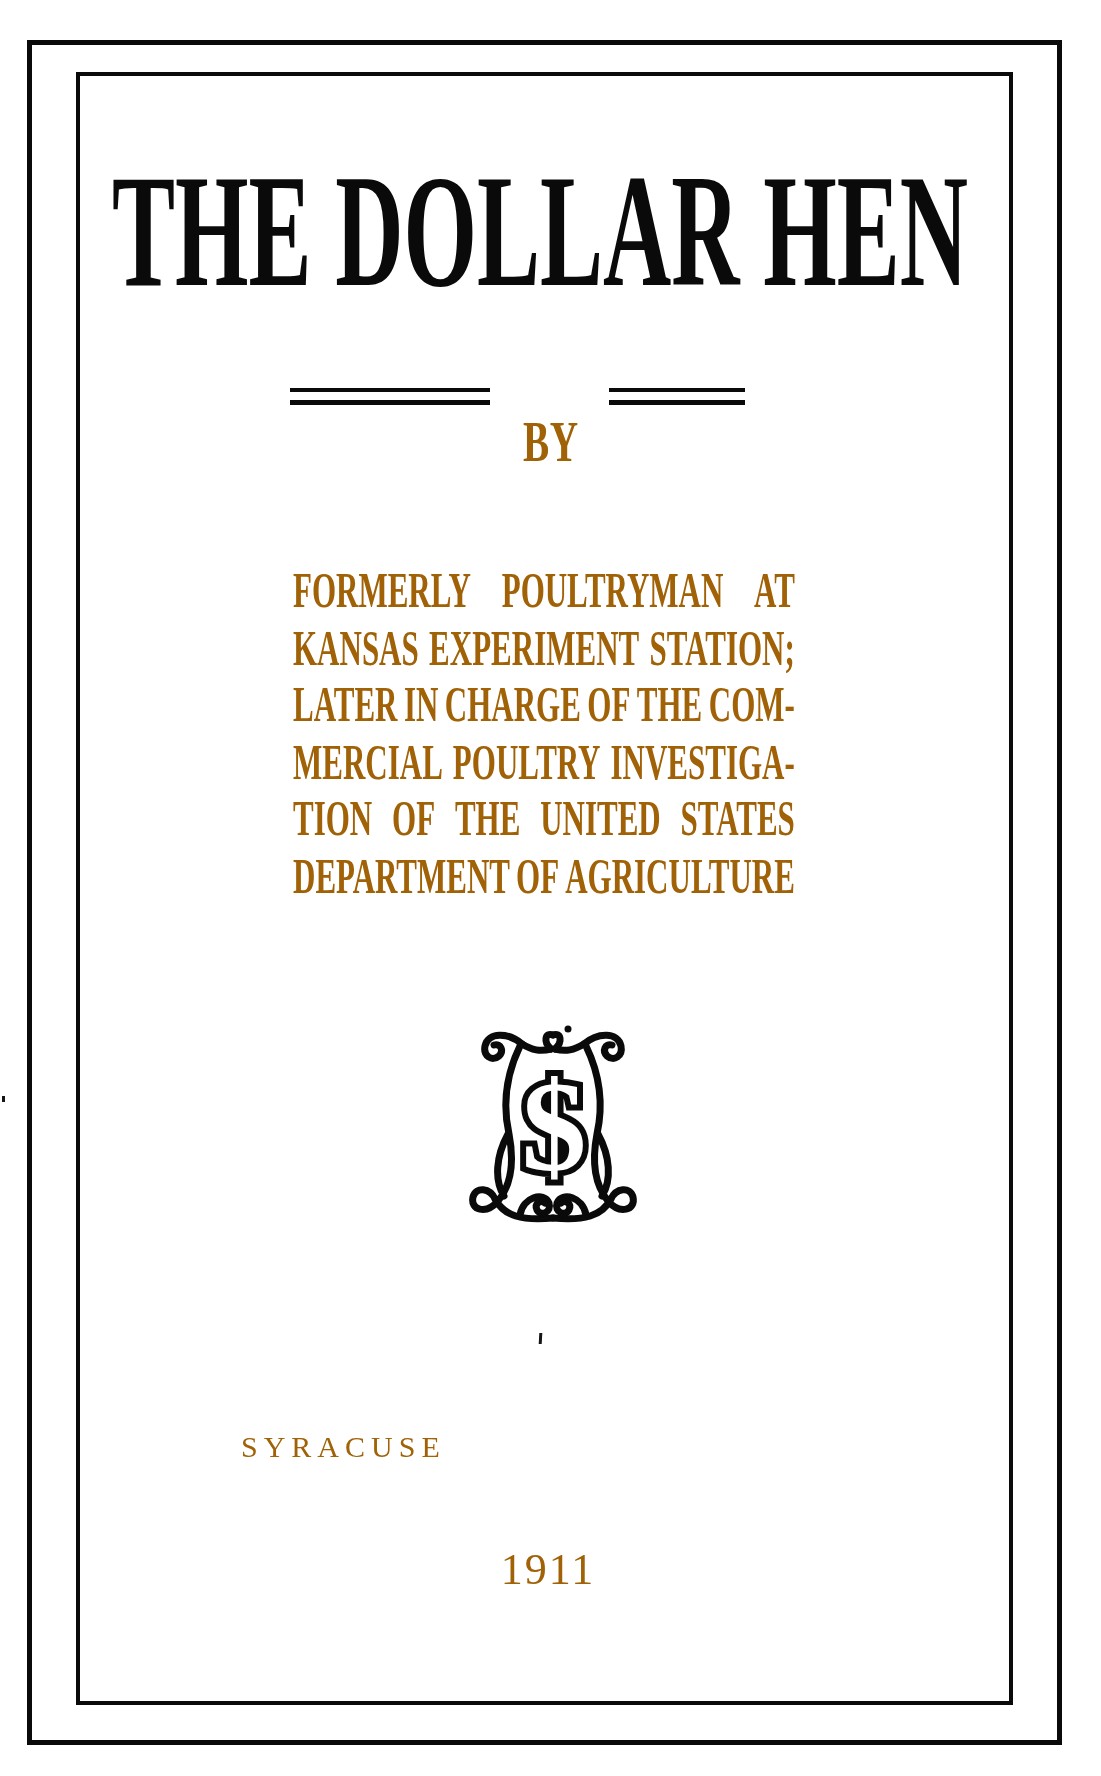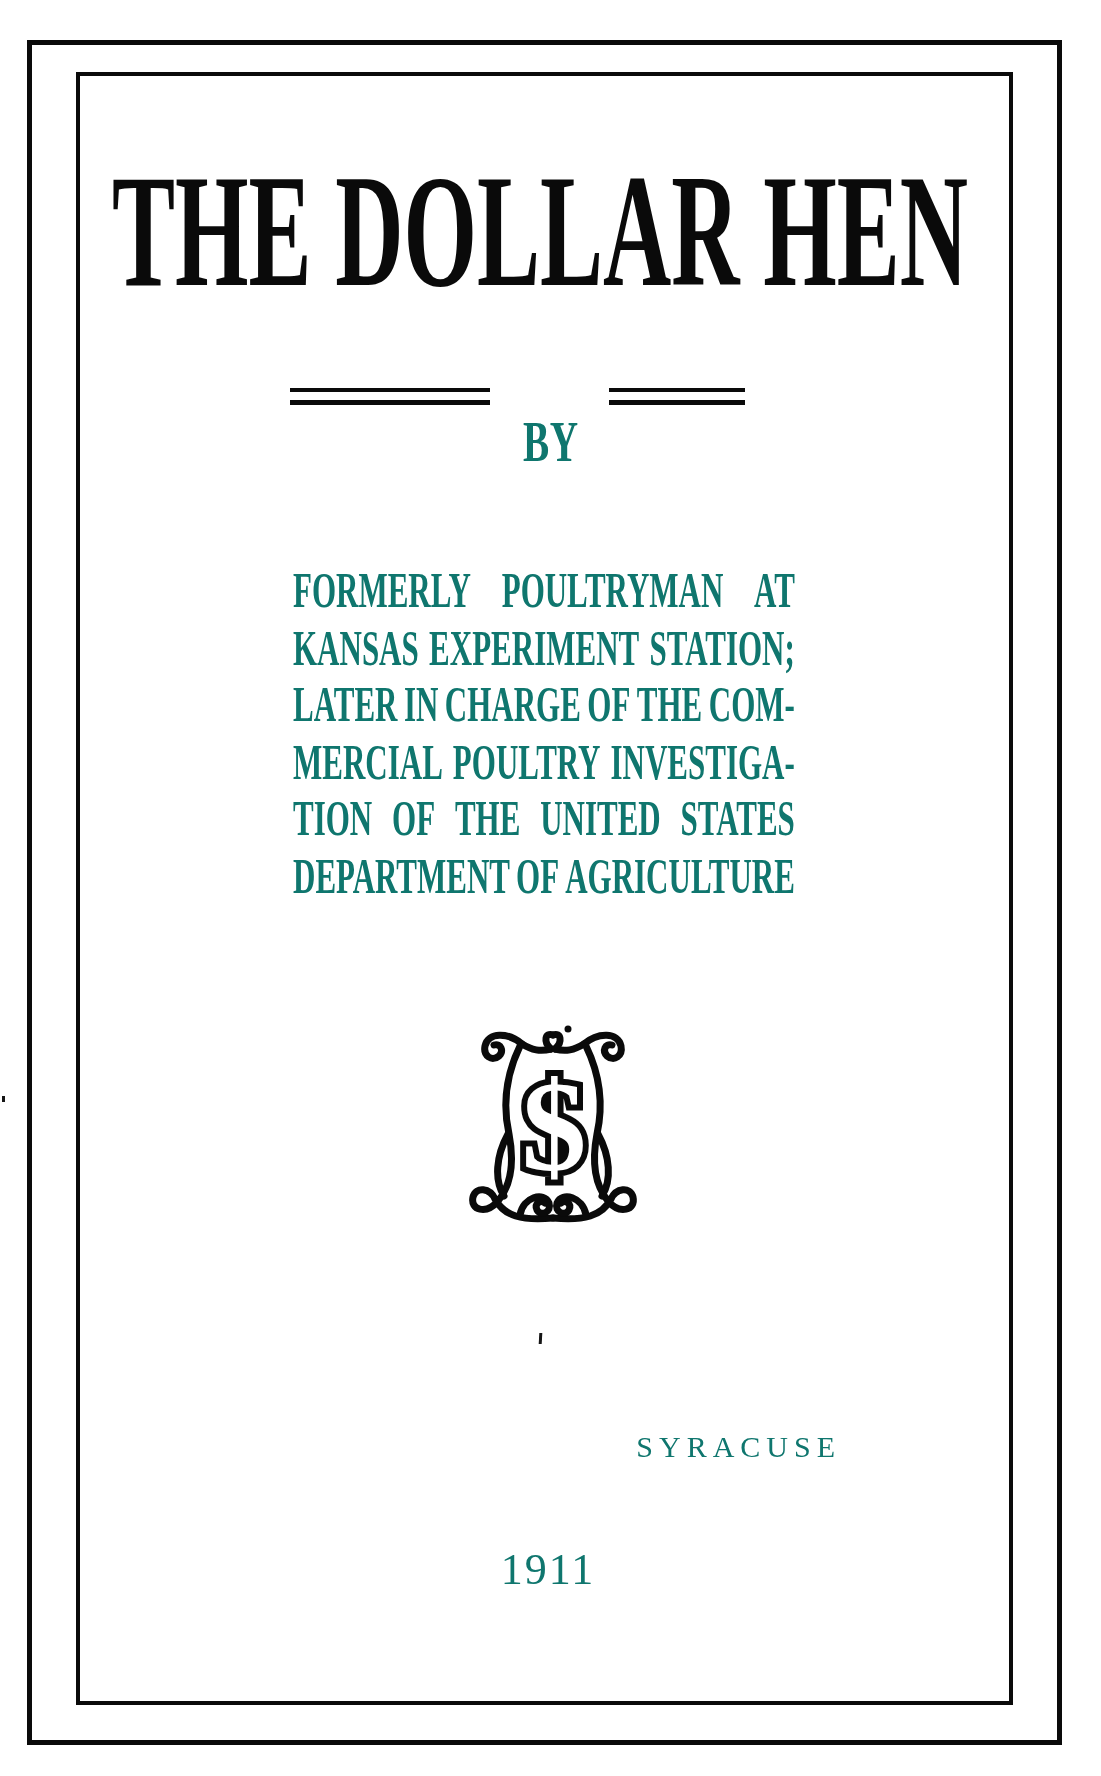--- a/index.html
+++ b/index.html
@@ -1,18 +1,18 @@
 <!DOCTYPE html>
 <html><head>
 <meta charset="utf-8">
 <style>
   html,body{margin:0;padding:0;background:#ffffff;}
   .page{
     position:relative;width:1101px;height:1776px;background:#ffffff;
-    font-family:"Liberation Serif","DejaVu Serif",serif;color:#0f766e;overflow:hidden;
+    font-family:"Liberation Serif","DejaVu Serif",serif;color:#a16207;overflow:hidden;
   }
   .border-outer{
     position:absolute;left:27px;top:40px;width:1025px;height:1695px;
     border:5px solid #0a0a0a;
   }
   .border-inner{
     position:absolute;left:76px;top:72px;width:929px;height:1625px;
     border:4px solid #0a0a0a;
   }
   .title-svg{position:absolute;left:110px;top:178px;}
@@ -45,21 +45,21 @@
   }
   .cred-line{
     display:flex;justify-content:space-between;
     font-size:42px;font-weight:bold;line-height:47.5px;white-space:nowrap;
   }
   .ornament{position:absolute;left:458px;top:1022px;}
   .artifact{position:absolute;background:#161616;}
   .artifact-tick{left:539px;top:1333px;width:3px;height:11px;transform:rotate(3deg);}
   .artifact-dot{left:2px;top:1096px;width:3px;height:6px;}
   .imprint-city{
-    position:absolute;left:241px;top:1430px;width:600px;text-align:right;
+    position:absolute;left:241px;top:1430px;width:600px;text-align:left;
     font-size:30px;letter-spacing:6px;font-weight:normal;
   }
   .imprint-publisher{
     position:absolute;left:196px;top:1477px;width:700px;text-align:center;
     white-space:nowrap;
   }
   .imprint-publisher .pub-inner{
     display:inline-block;font-size:47px;letter-spacing:1px;word-spacing:10px;
     transform:scale(0.96,1.05);transform-origin:center top;
   }

